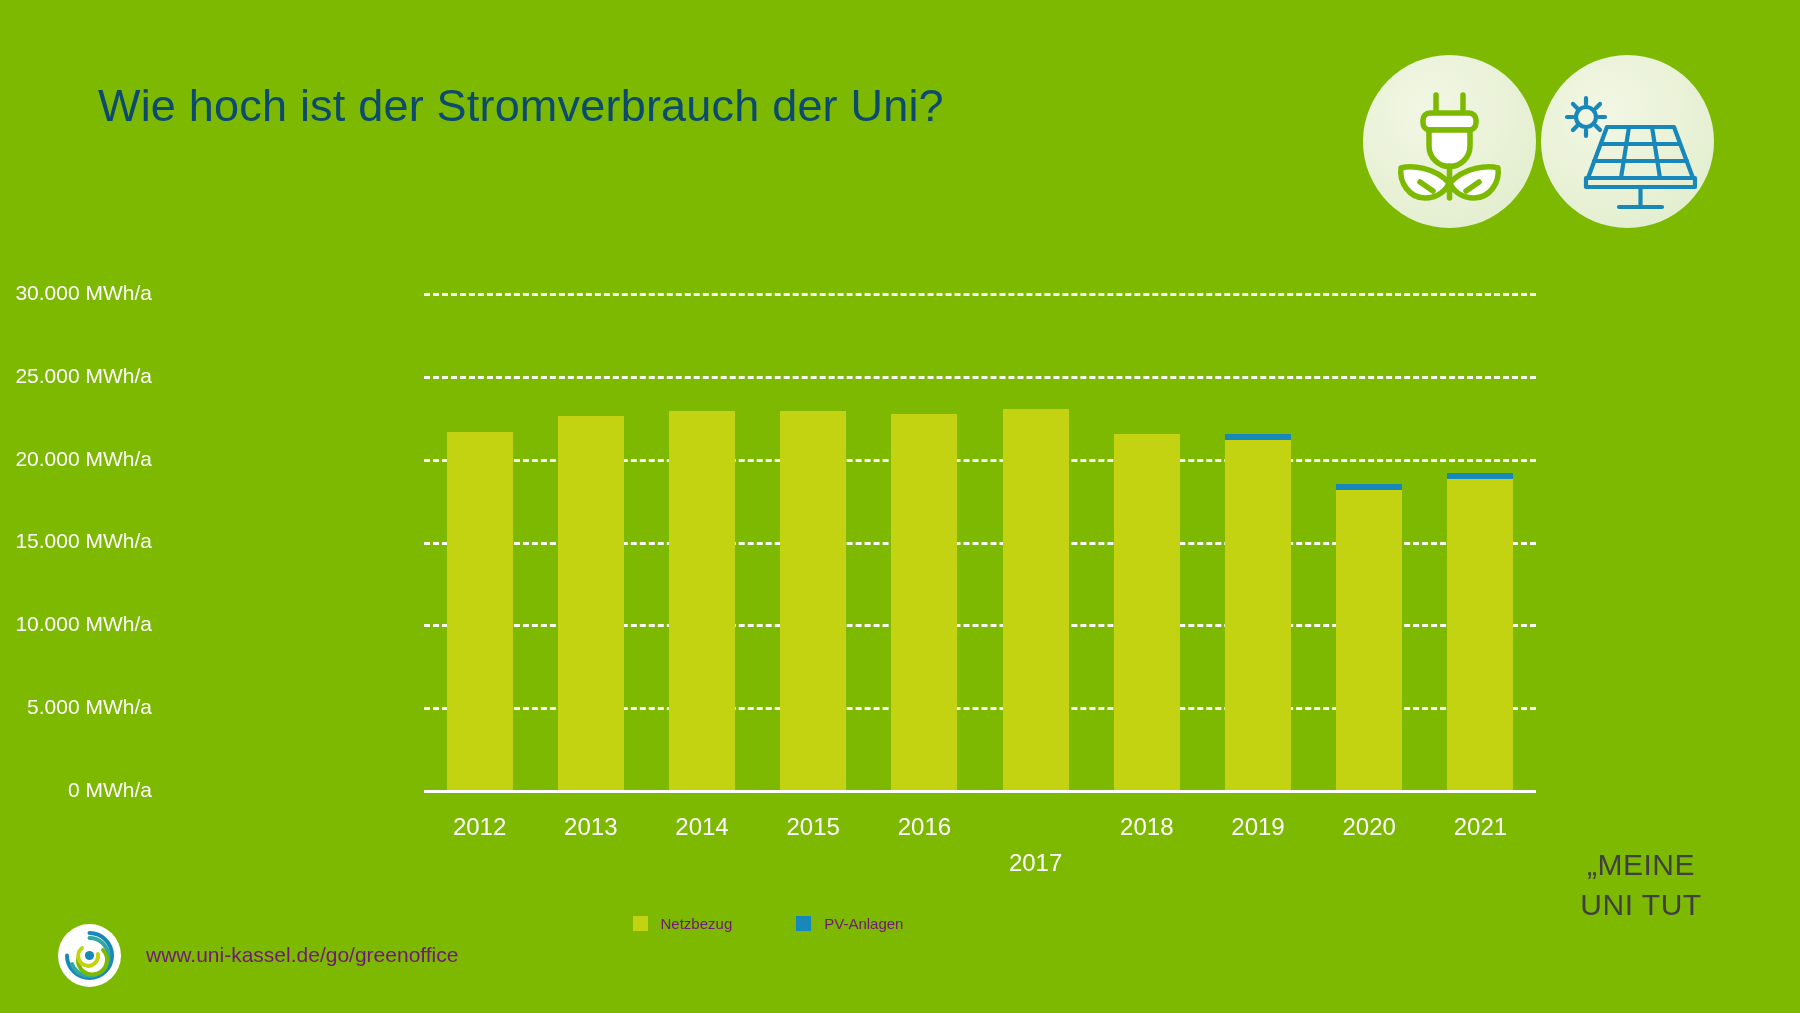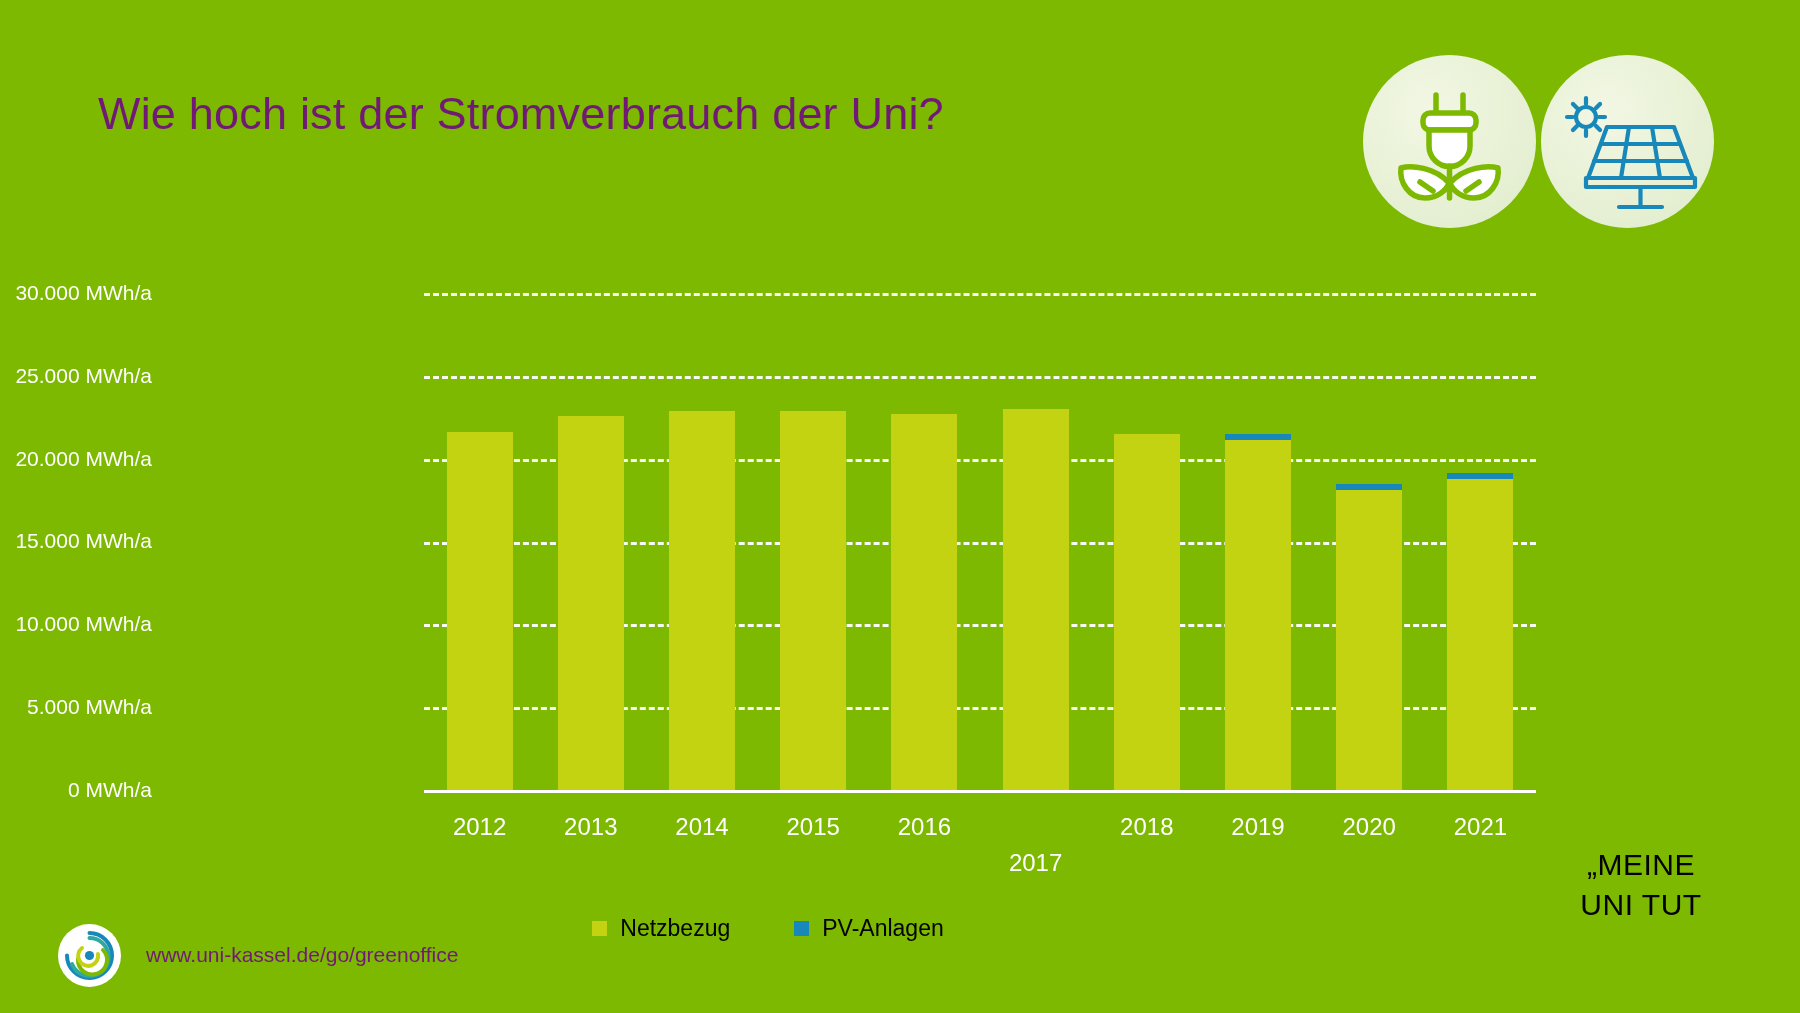--- a/index.html
+++ b/index.html
@@ -5,22 +5,22 @@
   html,body{margin:0;padding:0;}
   body{
     width:1800px;height:1013px;overflow:hidden;
     background:#7CB900;
     font-family:"Liberation Sans", sans-serif;
     position:relative;
   }
 
   
   .title{
-    position:absolute;left:98px;top:88px;
-    font-size:45px;font-weight:400;color:#701a75;
+    position:absolute;left:98px;top:80px;
+    font-size:45px;font-weight:400;color:#0c4a6e;
     letter-spacing:0.2px;white-space:nowrap;
   }
 
   
   .badge{
     position:absolute;border-radius:50%;
     background:radial-gradient(circle at 38% 32%, #f2f7e4 0%, #eaf2d8 45%, #dfeccb 100%);
   }
   #badge-plug{left:1363px;top:55px;width:173px;height:173px;}
   #badge-solar{left:1541px;top:55px;width:173px;height:173px;}
@@ -69,37 +69,37 @@
     white-space:nowrap;
   }
 
   
   .legend{
     position:absolute;left:0;top:915px;width:1536px;
     display:flex;justify-content:center;align-items:center;gap:64px;
   }
   .legend-item{display:flex;align-items:center;gap:13px;}
   .swatch{width:15px;height:15px;display:block;}
-  .legend-label{font-size:23px;color:#000000;white-space:nowrap;}
+  .legend-label{font-size:15px;color:#701a75;white-space:nowrap;}
 
   
   .footer-logo{
     position:absolute;left:58px;top:924px;width:63px;height:63px;
     border-radius:50%;background:#ffffff;
   }
   .footer-logo svg{position:absolute;left:0;top:0;width:100%;height:100%;}
   .footer-url{
     position:absolute;left:146px;top:943px;
     font-size:21px;color:#701a75;white-space:nowrap;
   }
 
   
   .slogan{
     position:absolute;right:44px;top:845px;width:230px;
-    text-align:center;color:#000000;
+    text-align:center;color:#404040;
     font-size:30px;line-height:1.32;letter-spacing:.5px;
   }
   .slogan div{white-space:nowrap;}
 </style>
 </head>
 <body>
 
 <div class="title">Wie hoch ist der Stromverbrauch der Uni?</div>
 
 <div class="badge" id="badge-plug">

